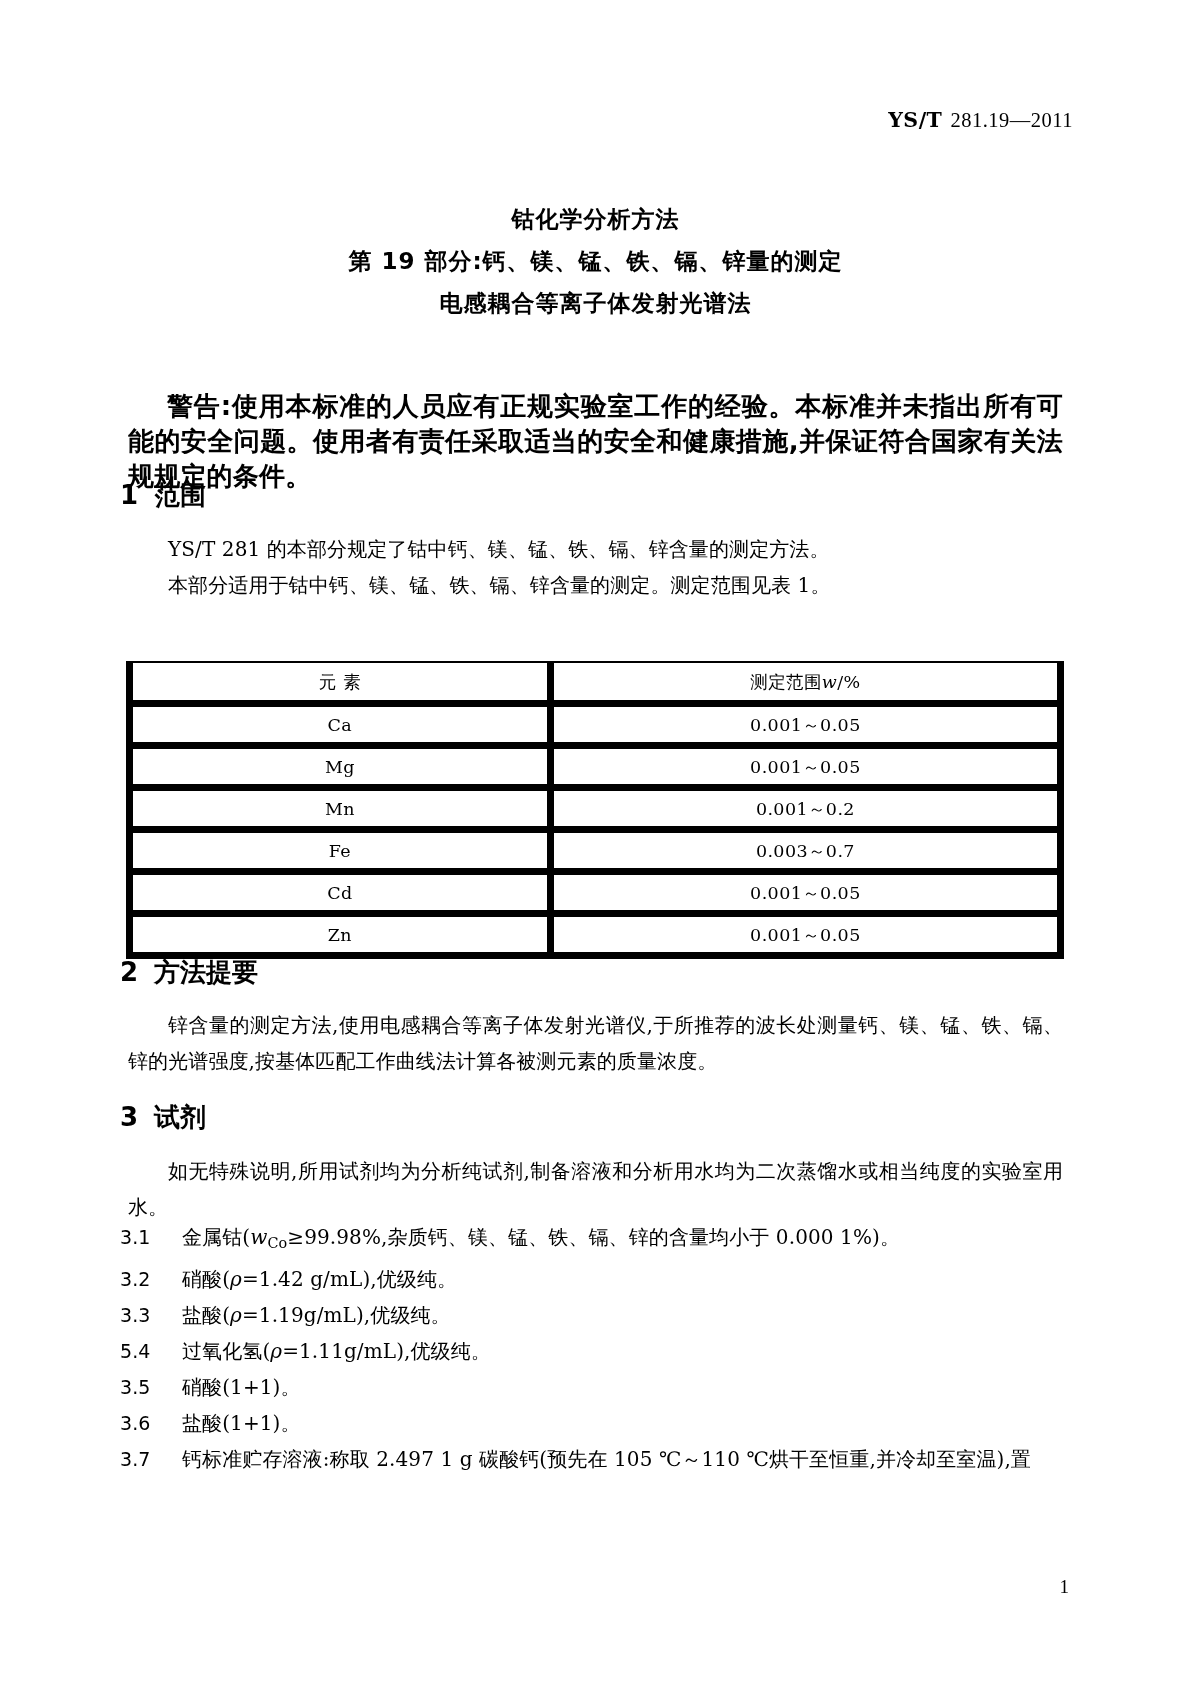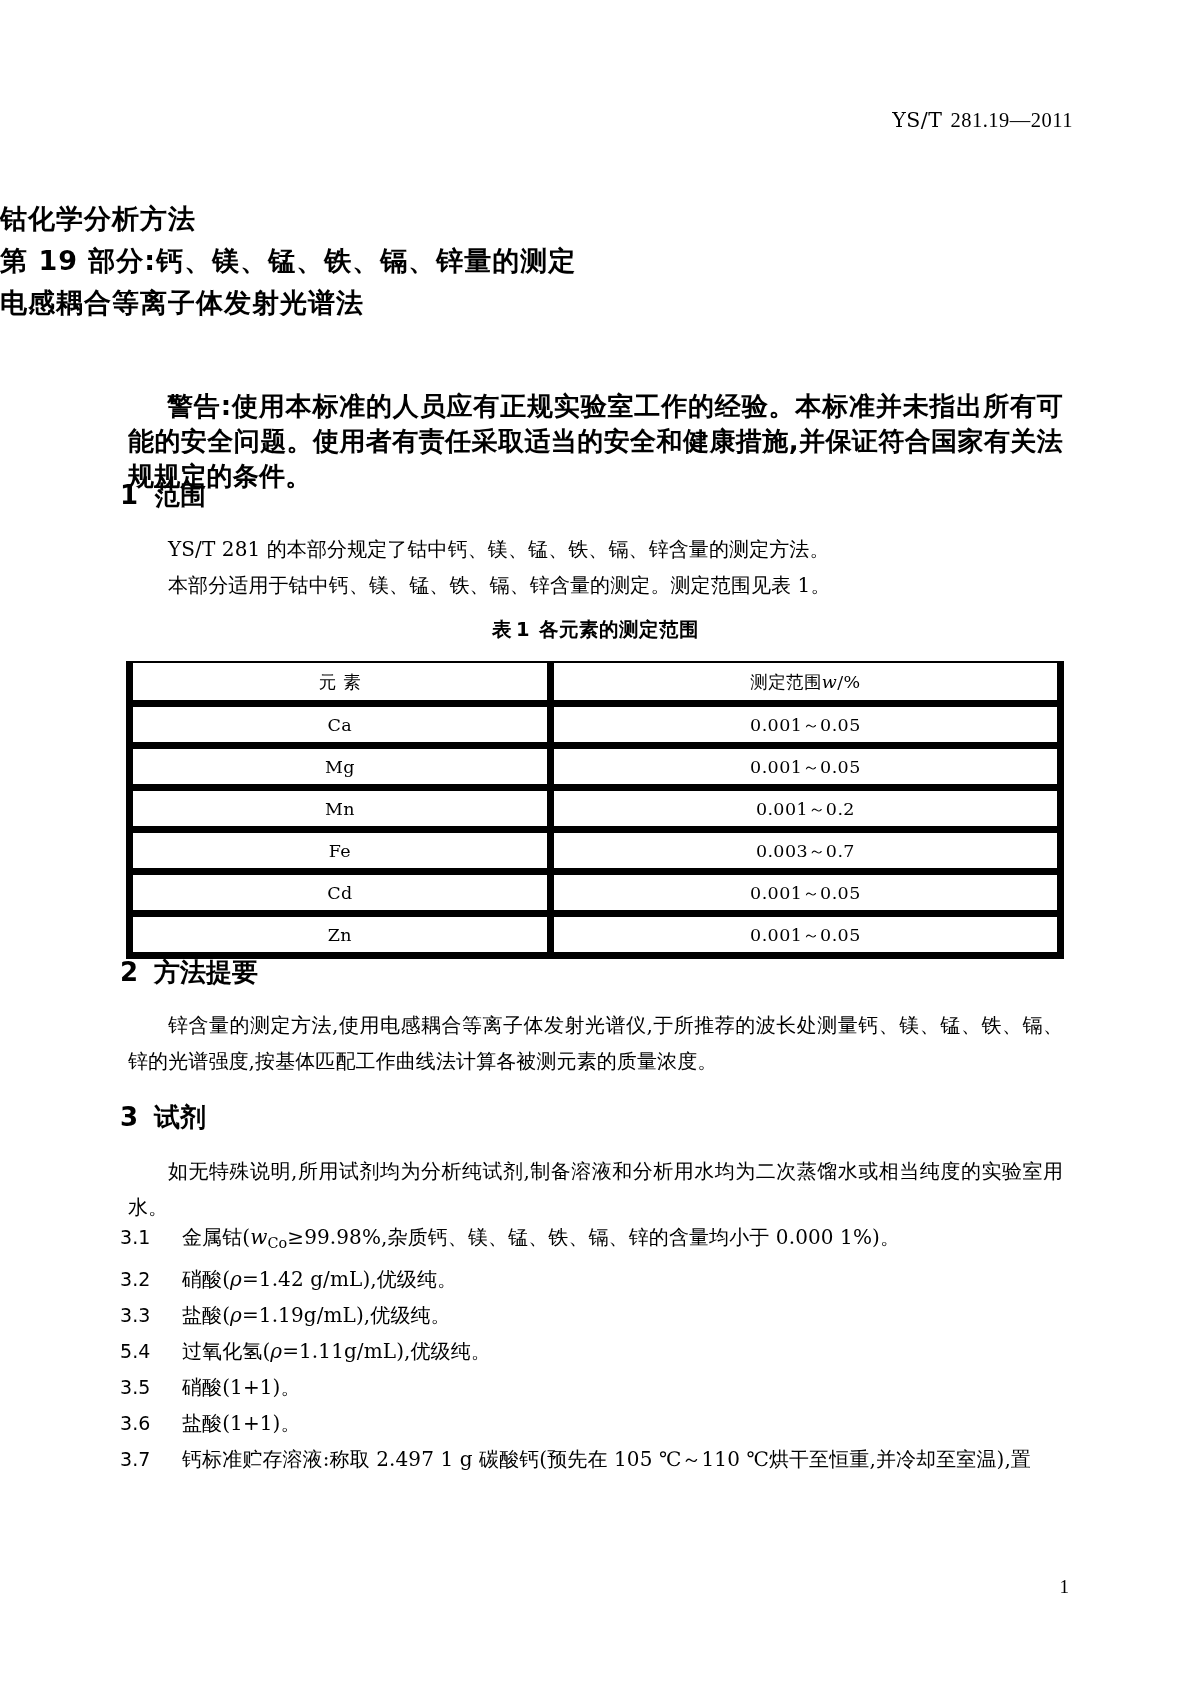--- a/index.html
+++ b/index.html
@@ -25,39 +25,39 @@
   .run-head {
     position: absolute;
     top: 108px;
     right: 118px;
     font-family: "DejaVu Serif", "Liberation Serif", serif;
     font-size: 20.5px;
     letter-spacing: 0.5px;
     white-space: nowrap;
   }
   .run-head .rh-code {
-    font-weight: normal;
+    font-weight: bold;
     font-family: "DejaVu Serif", "Liberation Serif", serif;
   }
   .run-head .rh-num {
     font-weight: normal;
     margin-left: 8px;
     font-family: "Liberation Serif", serif;
   }
 
   
   .doc-title {
     position: absolute;
     top: 198px;
     left: 0;
     width: 100%;
-    text-align: left;
-    font-family: "DejaVu Sans", "Liberation Sans", sans-serif;
-    font-weight: bold;
-    font-size: 27px;
+    text-align: center;
+    font-family: "DejaVu Sans", "Liberation Sans", sans-serif;
+    font-weight: bold;
+    font-size: 23px;
     line-height: 42px;
     letter-spacing: 1px;
   }
   .doc-title div { white-space: nowrap; }
 
   
   .warning {
     position: absolute;
     top: 389px;
     left: 128px;
@@ -184,23 +184,20 @@
   </div>
 
   <div class="warning">警告:使用本标准的人员应有正规实验室工作的经验。本标准并未指出所有可能的安全问题。使用者有责任采取适当的安全和健康措施,并保证符合国家有关法规规定的条件。</div>
 
   <div class="sec-head" style="top:478px">
     <span class="sn">1</span><span>范围</span>
   </div>
   <div class="para indent" style="top:531px">YS/T 281 的本部分规定了钴中钙、镁、锰、铁、镉、锌含量的测定方法。</div>
   <div class="para indent" style="top:567px">本部分适用于钴中钙、镁、锰、铁、镉、锌含量的测定。测定范围见表 1。</div>
 
-  <div class="tbl-cap">
-    <span>表</span><span class="cap-no">1</span><span>各元素的测定范围</span>
-  </div>
 
   <div class="tbl-wrap">
     <table class="rangetbl">
       <tbody>
         <tr class="hdr">
           <td class="c-el outer-top">
             <span class="sp">元</span>素
           </td>
           <td class="outer-top">
             <span>测定范围</span><span class="ital">w</span><span>/%</span>

